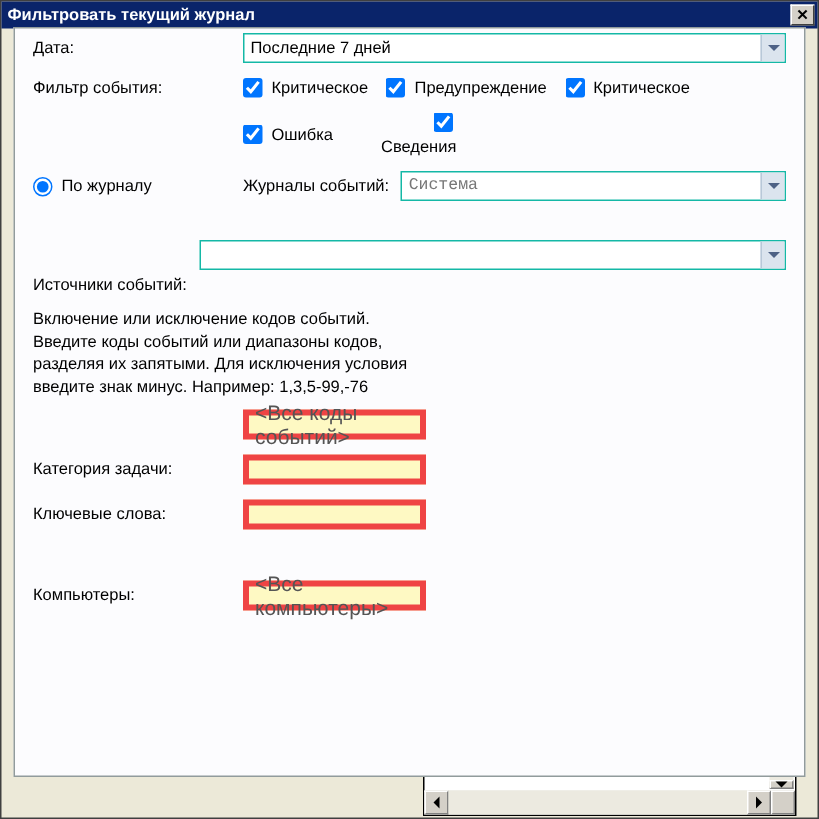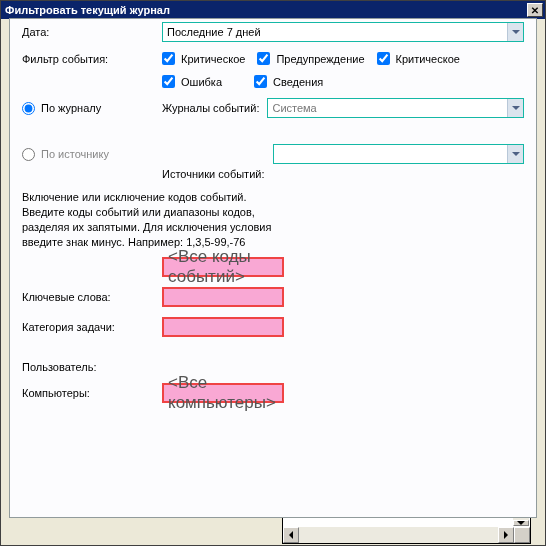--- a/index.html
+++ b/index.html
@@ -132,25 +132,25 @@
   }
   .chk input { margin: 0 2px 0 0; }
   .radio-row {
     display: flex;
     align-items: center;
     gap: 6px;
   }
   .radio-row input { margin: 0; }
   .radio-lbl { font-size: 11px; }
   .edit {
-    border: 2px solid #ef4444;
-    background: #f9a8d4;
+    border: 4px solid #ef4444;
+    background: #fef9c3;
     height: 20px;
     padding: 0 4px;
-    font-size: 17px;
+    font-size: 14px;
     color: #555;
     display: flex;
     align-items: center;
     flex: 1;
   }
   .note {
     font-size: 11px;
     line-height: 1.35;
     margin-bottom: 8px;
     max-width: 260px;
@@ -271,78 +271,73 @@
           </label>
       </div>
     </div>
     <div class="row">
       <div class="label-col"></div>
       <div class="ctrl-col">
         <label class="chk">
             <input type="checkbox" checked="" style="">
             <span>Ошибка</span>
           </label>
-        <label class="chk" style="margin-left:20px;">
+        <label class="chk" style="margin-left:20px;flex-direction:column;">
             <input type="checkbox" checked="" style="">
             <span>Сведения</span>
           </label>
       </div>
     </div>
 
     <div class="row">
       <div class="radio-row" style="width:140px;align-items:center;">
         <input type="radio" name="by" checked="" style="">
         <span class="radio-lbl">По журналу</span>
       </div>
       <div class="label-col" style="width:auto;padding-right:8px;">Журналы событий:</div>
-      <div class="combo disabled" style="flex:1;color:#777;">
+      <div class="combo disabled" style="flex:1;color:#777;font-family:Liberation Mono, monospace;">
         <span>Система</span>
         <span class="arrow">
             <span class="triangle"></span>
           </span>
       </div>
     </div>
 
     <div class="row">
-      <div class="radio-row disabled" style="width:140px;">
-        <input type="radio" name="by" style="">
-        <span class="radio-lbl">По источнику</span>
-      </div>
       <div class="label-col" style="width:auto;padding-right:8px;margin-top:40px;">Источники событий:</div>
       <div class="combo" style="flex:1;">
         <span></span>
         <span class="arrow">
             <span class="triangle"></span>
           </span>
       </div>
     </div>
 
     <div class="note">Включение или исключение кодов событий. Введите коды событий или диапазоны кодов, разделяя их запятыми. Для исключения условия введите знак минус. Например: 1,3,5-99,-76</div>
 
     <div class="row">
       <div class="label-col"></div>
       <div class="edit" style="max-width:122px;">
         <span>&lt;Все коды событий&gt;</span>
       </div>
     </div>
 
     <div class="row">
+      <div class="label-col">Категория задачи:</div>
+      <div class="edit disabled" style="max-width:122px;"></div>
+    </div>
+
+    <div class="row">
       <div class="label-col">Ключевые слова:</div>
       <div class="edit" style="max-width:122px;"></div>
     </div>
 
-    <div class="row">
-      <div class="label-col">Категория задачи:</div>
-      <div class="edit disabled" style="max-width:122px;"></div>
-    </div>
-
     <div style="height:14px;"></div>
 
     <div class="row">
-      <div class="label-col">Пользователь:</div>
     </div>
 
     <div class="row">
       <div class="label-col">Компьютеры:</div>
       <div class="edit" style="max-width:122px;">
         <span>&lt;Все компьютеры&gt;</span>
       </div>
     </div>
 
   </div>

